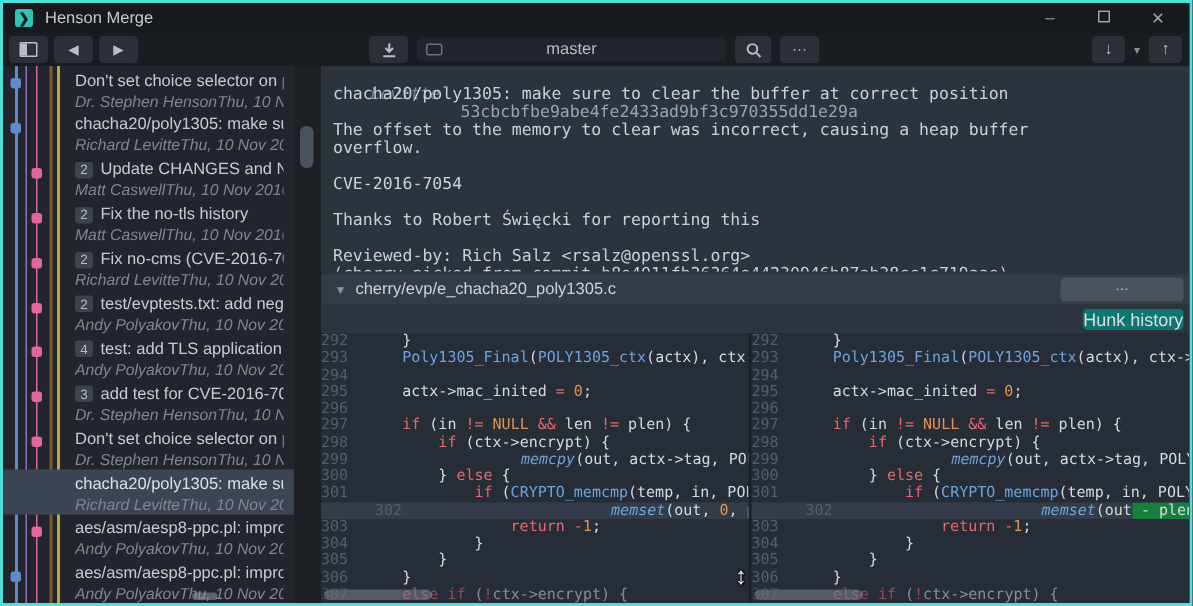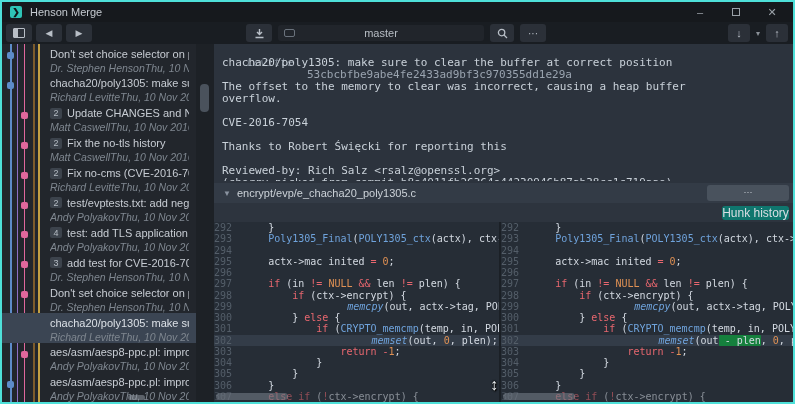--- a/index.html
+++ b/index.html
@@ -74,21 +74,21 @@
   .hunk-history { position:absolute; right:4px; top:2.5px; width:67px; height:14px; background:#0f766e;
     border-radius:3px; color:#d9dee3; font-size:12px; text-align:center; line-height:14px;
     font-family:"Liberation Sans",sans-serif; }
 
   
   .diff { position:absolute; top:178px; left:0; right:0; bottom:0; display:flex; }
   .pane { position:relative; background:#262d36; overflow:hidden; }
   .pane.left { width:287px; border-right:2px solid #1b2026; }
   .pane.right { flex:1; }
   .dline { display:flex; height:11.25px; line-height:11.25px; font-size:10px; white-space:pre; }
-  .dline.changed { background:rgba(140,165,190,.13); }
+  .dline.changed { background:rgba(140,165,190,.13);padding-left:36px; }
   .dline.dimmed { opacity:.55; }
   .lnum { flex:0 0 30px; text-align:right; padding-right:12px; color:#545e69; }
   .codeln { flex:1; overflow:hidden; }
   .pln { color:#d4dae2; }
   .kw  { color:#e8676f; }
   .fn  { color:#6fa3dc;text-align:right; }
   .fni { color:#6fa3dc; font-style:italic;margin-left:31px; }
   .num { color:#e09154; }
   .nul { color:#e09154; }
   .ins { background:#15803d; color:#d4dae2; border-radius:1px; }
@@ -315,21 +315,21 @@
 
 CVE-2016-7054
 
 Thanks to Robert Święcki for reporting this
 
 Reviewed-by: Rich Salz &lt;rsalz@openssl.org&gt;
 (cherry picked from commit b8e4011fb26364e44230946b87ab38cc1c719aae)</div>
 
       <div class="file-header">
         <span class="collapse-icon">▼</span>
-        <span class="file-path">encrypt/evp/e_chacha20_poly1305.c</span>
+        <span class="file-path">cherry/evp/e_chacha20_poly1305.c</span>
         <div class="fh-more">···</div>
       </div>
       <div class="hunk-row">
         <div class="hunk-history">Hunk history</div>
       </div>
 
       <div class="diff">
         <div class="pane left" id="pane-left">
             <div class="dline"><span class="lnum">292</span><span class="codeln"><span class="pln">    }</span></span></div>
             <div class="dline"><span class="lnum">293</span><span class="codeln"><span class="pln">    </span><span class="fn">Poly1305_Final</span><span class="pln">(</span><span class="fn">POLY1305_ctx</span><span class="pln">(actx), ctx-&gt;encrypt ? actx-&gt;tag : temp);</span></span></div>

